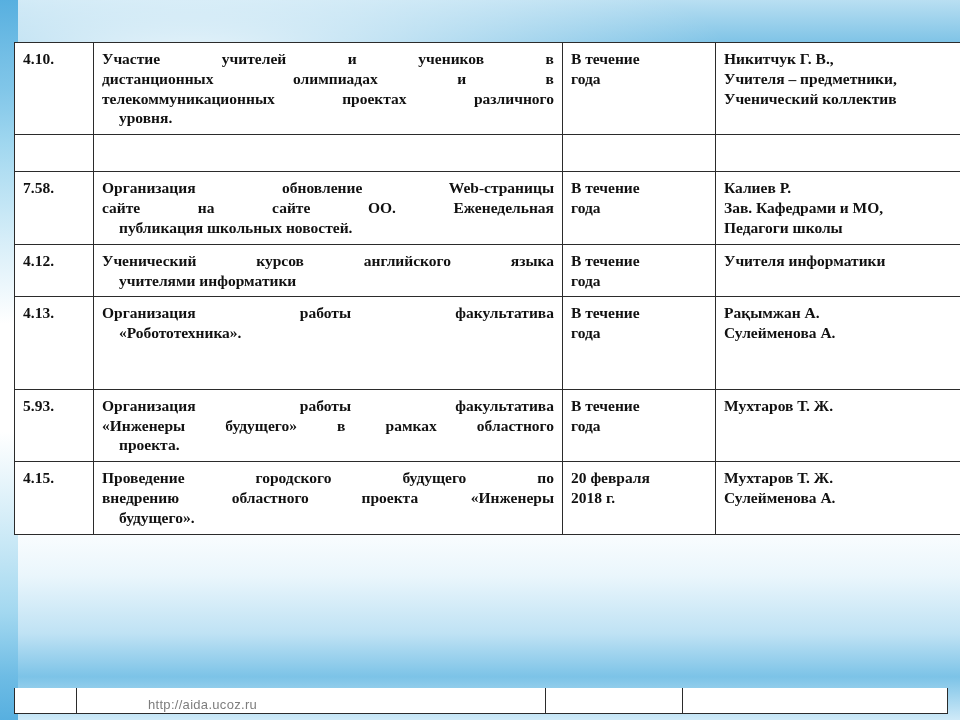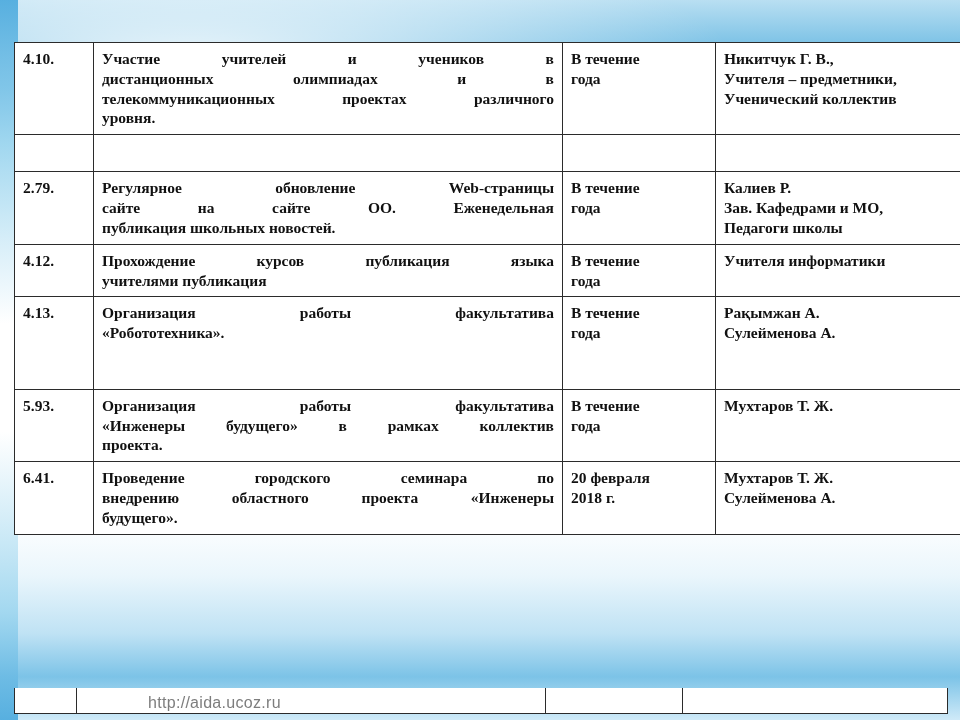--- a/index.html
+++ b/index.html
@@ -122,32 +122,33 @@
     text-align: left;
     font-weight: bold;
   }
   td.resp {
     width: 268px;
     text-align: left;
     font-weight: bold;
   }
   td.act .lastline {
     text-align-last: left;
+    margin-left: 17px;
   }
   .cellline { display: block; }
   .spacer-row td {
     height: 24px;
     padding: 0;
   }
   .footer-url {
     position: absolute;
     left: 148px;
     bottom: 8px;
     font-family: "Liberation Sans", sans-serif;
-    font-size: 16px;
+    font-size: 13px;
     color: #7d7d7d;
     letter-spacing: 0.3px;
   }
   .tail-strip {
     position: absolute;
     left: 14px;
     top: 688px;
     width: 934px;
     height: 26px;
     border-left: 1px solid #2b2b2b;
@@ -205,42 +206,42 @@
         </tr>
 
         <tr class="spacer-row">
           <td></td>
           <td></td>
           <td></td>
           <td></td>
         </tr>
 
         <tr>
-          <td class="num">2.79.</td>
-          <td class="act">
-            <span class="cellline">Регулярное обновление Web-страницы</span>
+          <td class="num">7.58.</td>
+          <td class="act">
+            <span class="cellline">Организация обновление Web-страницы</span>
             <span class="cellline">сайте на сайте ОО. Еженедельная</span>
             <span class="cellline lastline">публикация школьных новостей.</span>
           </td>
           <td class="term">
             <span class="cellline">В течение</span>
             <span class="cellline">года</span>
           </td>
           <td class="resp">
             <span class="cellline">Калиев Р.</span>
             <span class="cellline">Зав. Кафедрами и МО,</span>
             <span class="cellline">Педагоги школы</span>
           </td>
         </tr>
 
         <tr>
           <td class="num">4.12.</td>
           <td class="act">
-            <span class="cellline">Прохождение курсов публикация языка</span>
-            <span class="cellline lastline">учителями публикация</span>
+            <span class="cellline">Ученический курсов английского языка</span>
+            <span class="cellline lastline">учителями информатики</span>
           </td>
           <td class="term">
             <span class="cellline">В течение</span>
             <span class="cellline">года</span>
           </td>
           <td class="resp">
             <span class="cellline">Учителя информатики</span>
           </td>
         </tr>
 
@@ -259,36 +260,36 @@
           <td class="resp">
             <span class="cellline">Рақымжан А.</span>
             <span class="cellline">Сулейменова А.</span>
           </td>
         </tr>
 
         <tr>
           <td class="num">5.93.</td>
           <td class="act">
             <span class="cellline">Организация работы факультатива</span>
-            <span class="cellline">«Инженеры будущего» в рамках коллектив</span>
+            <span class="cellline">«Инженеры будущего» в рамках областного</span>
             <span class="cellline lastline">проекта.</span>
           </td>
           <td class="term">
             <span class="cellline">В течение</span>
             <span class="cellline">года</span>
           </td>
           <td class="resp">
             <span class="cellline">Мухтаров Т. Ж.</span>
           </td>
         </tr>
 
         <tr>
-          <td class="num">6.41.</td>
-          <td class="act">
-            <span class="cellline">Проведение городского семинара по</span>
+          <td class="num">4.15.</td>
+          <td class="act">
+            <span class="cellline">Проведение городского будущего по</span>
             <span class="cellline">внедрению областного проекта «Инженеры</span>
             <span class="cellline lastline">будущего».</span>
           </td>
           <td class="term">
             <span class="cellline">20 февраля</span>
             <span class="cellline">2018 г.</span>
           </td>
           <td class="resp">
             <span class="cellline">Мухтаров Т. Ж.</span>
             <span class="cellline">Сулейменова А.</span>

